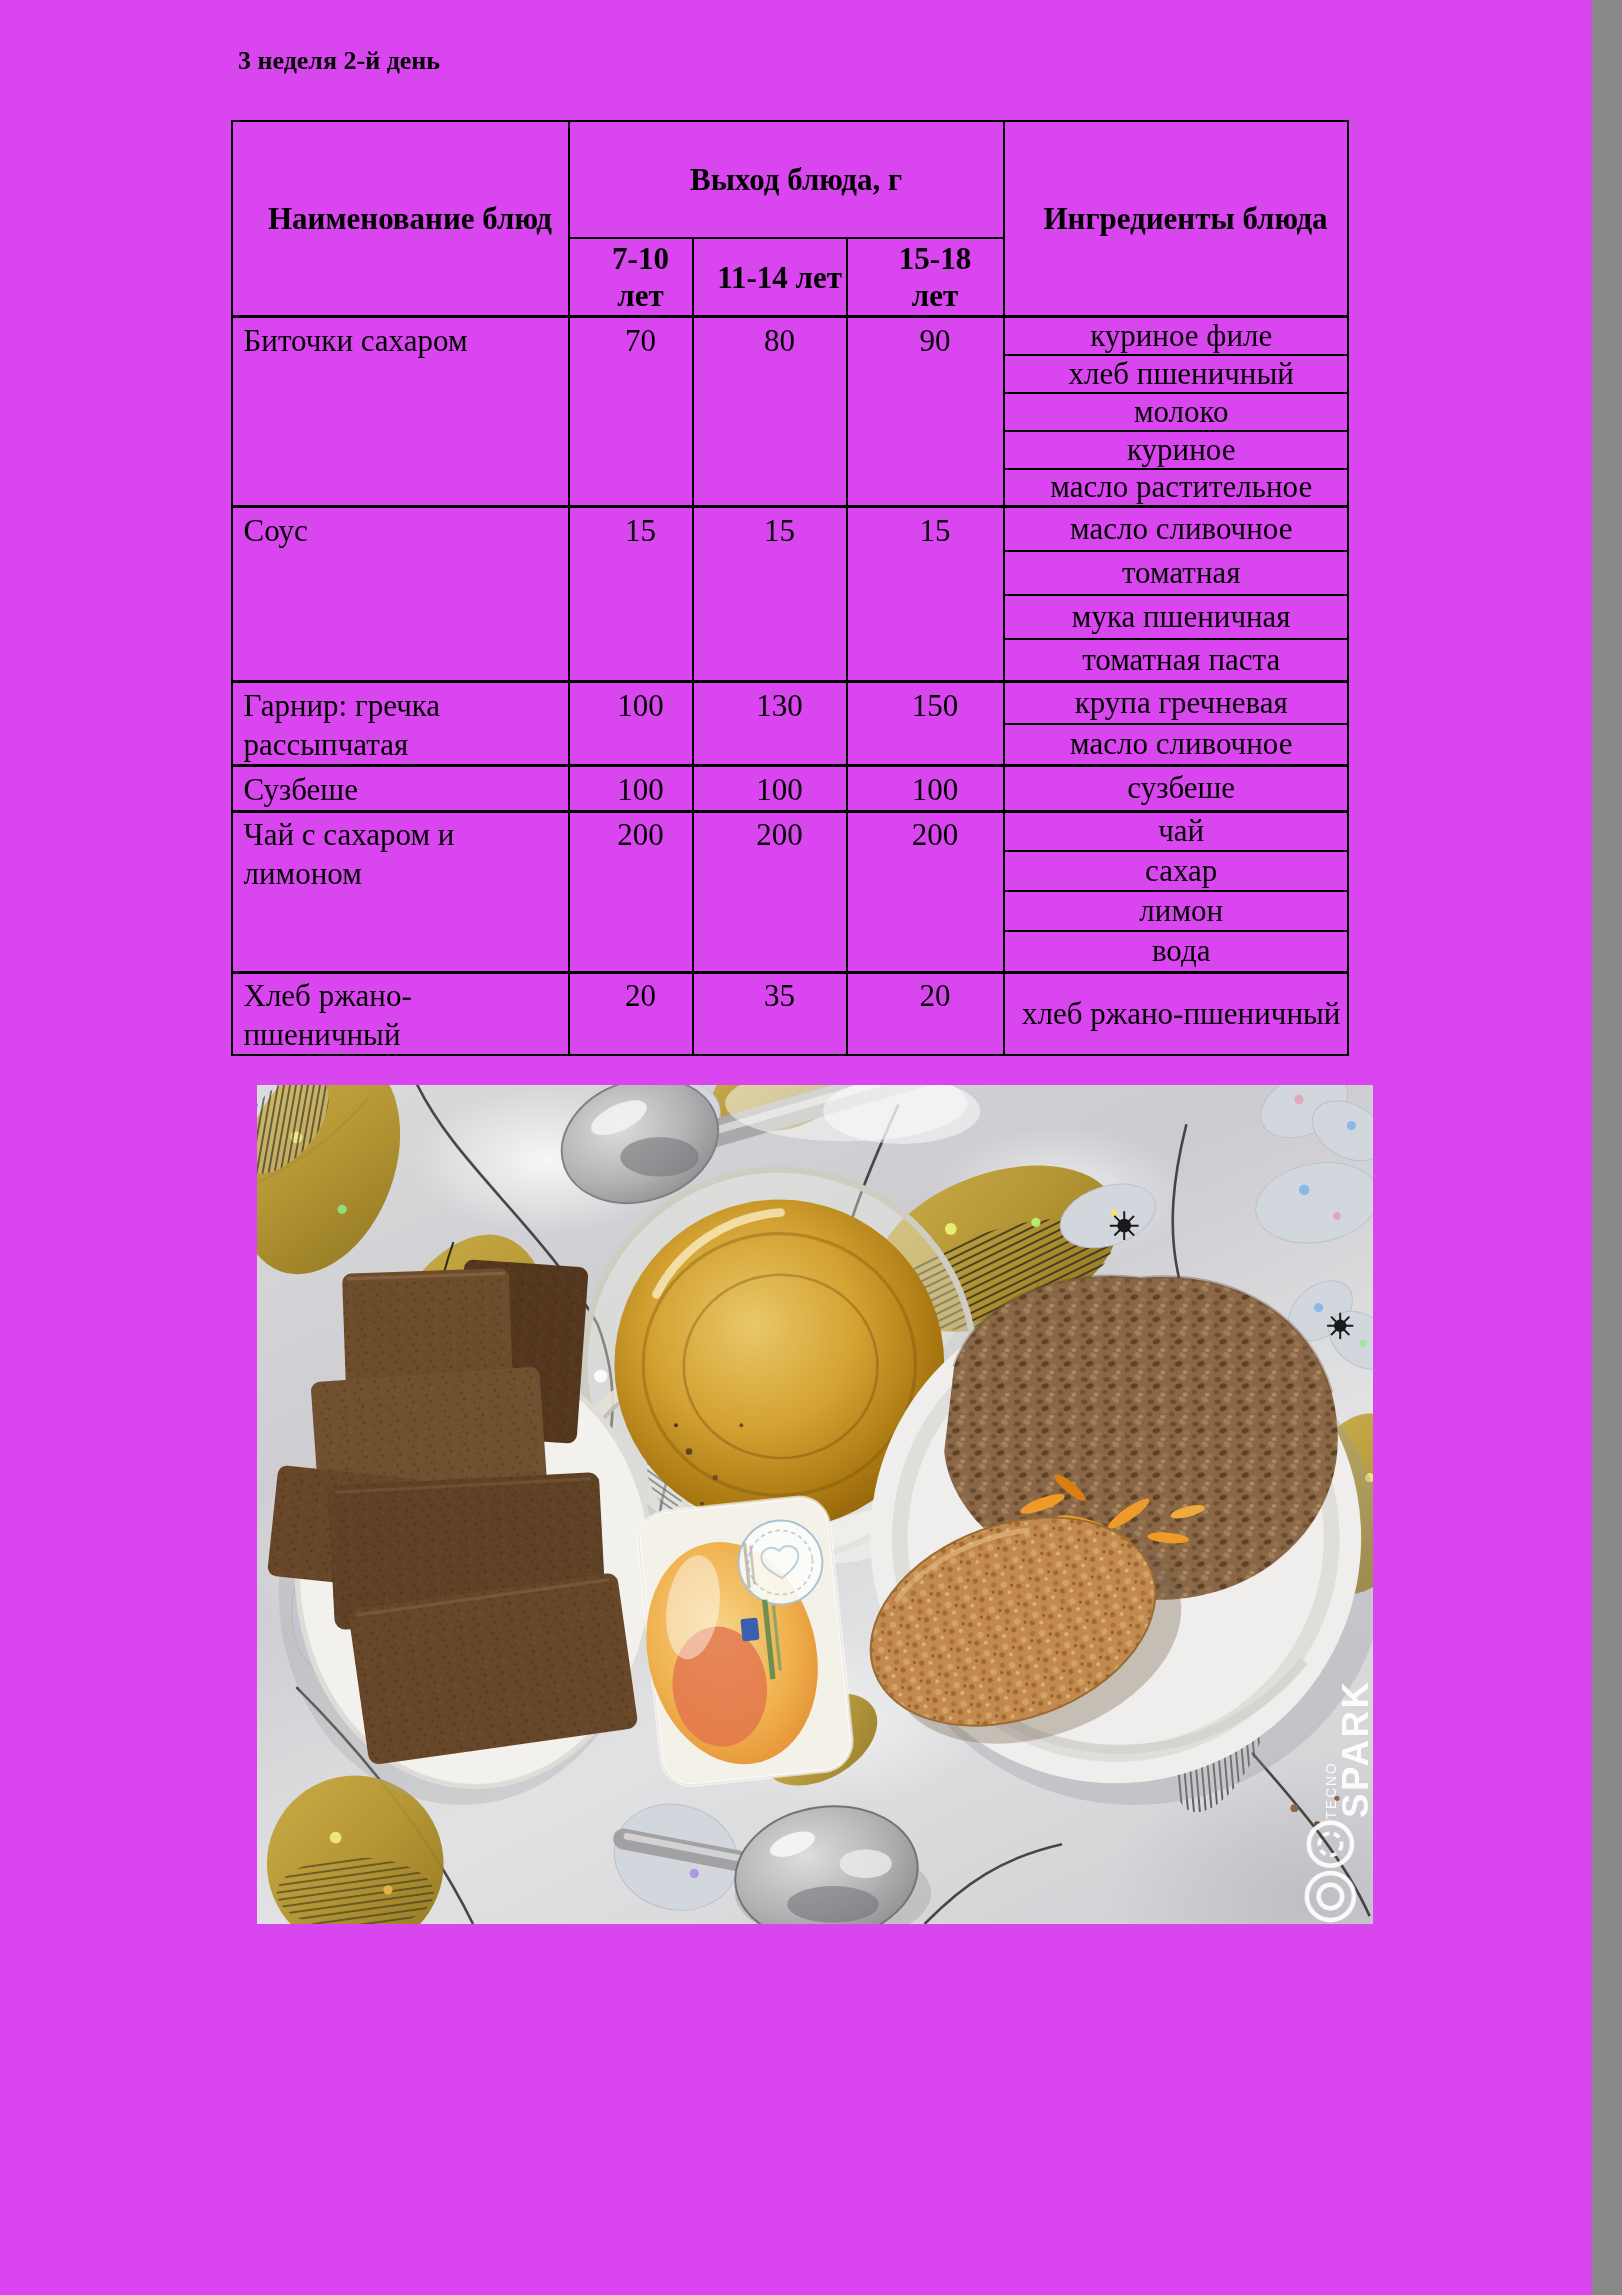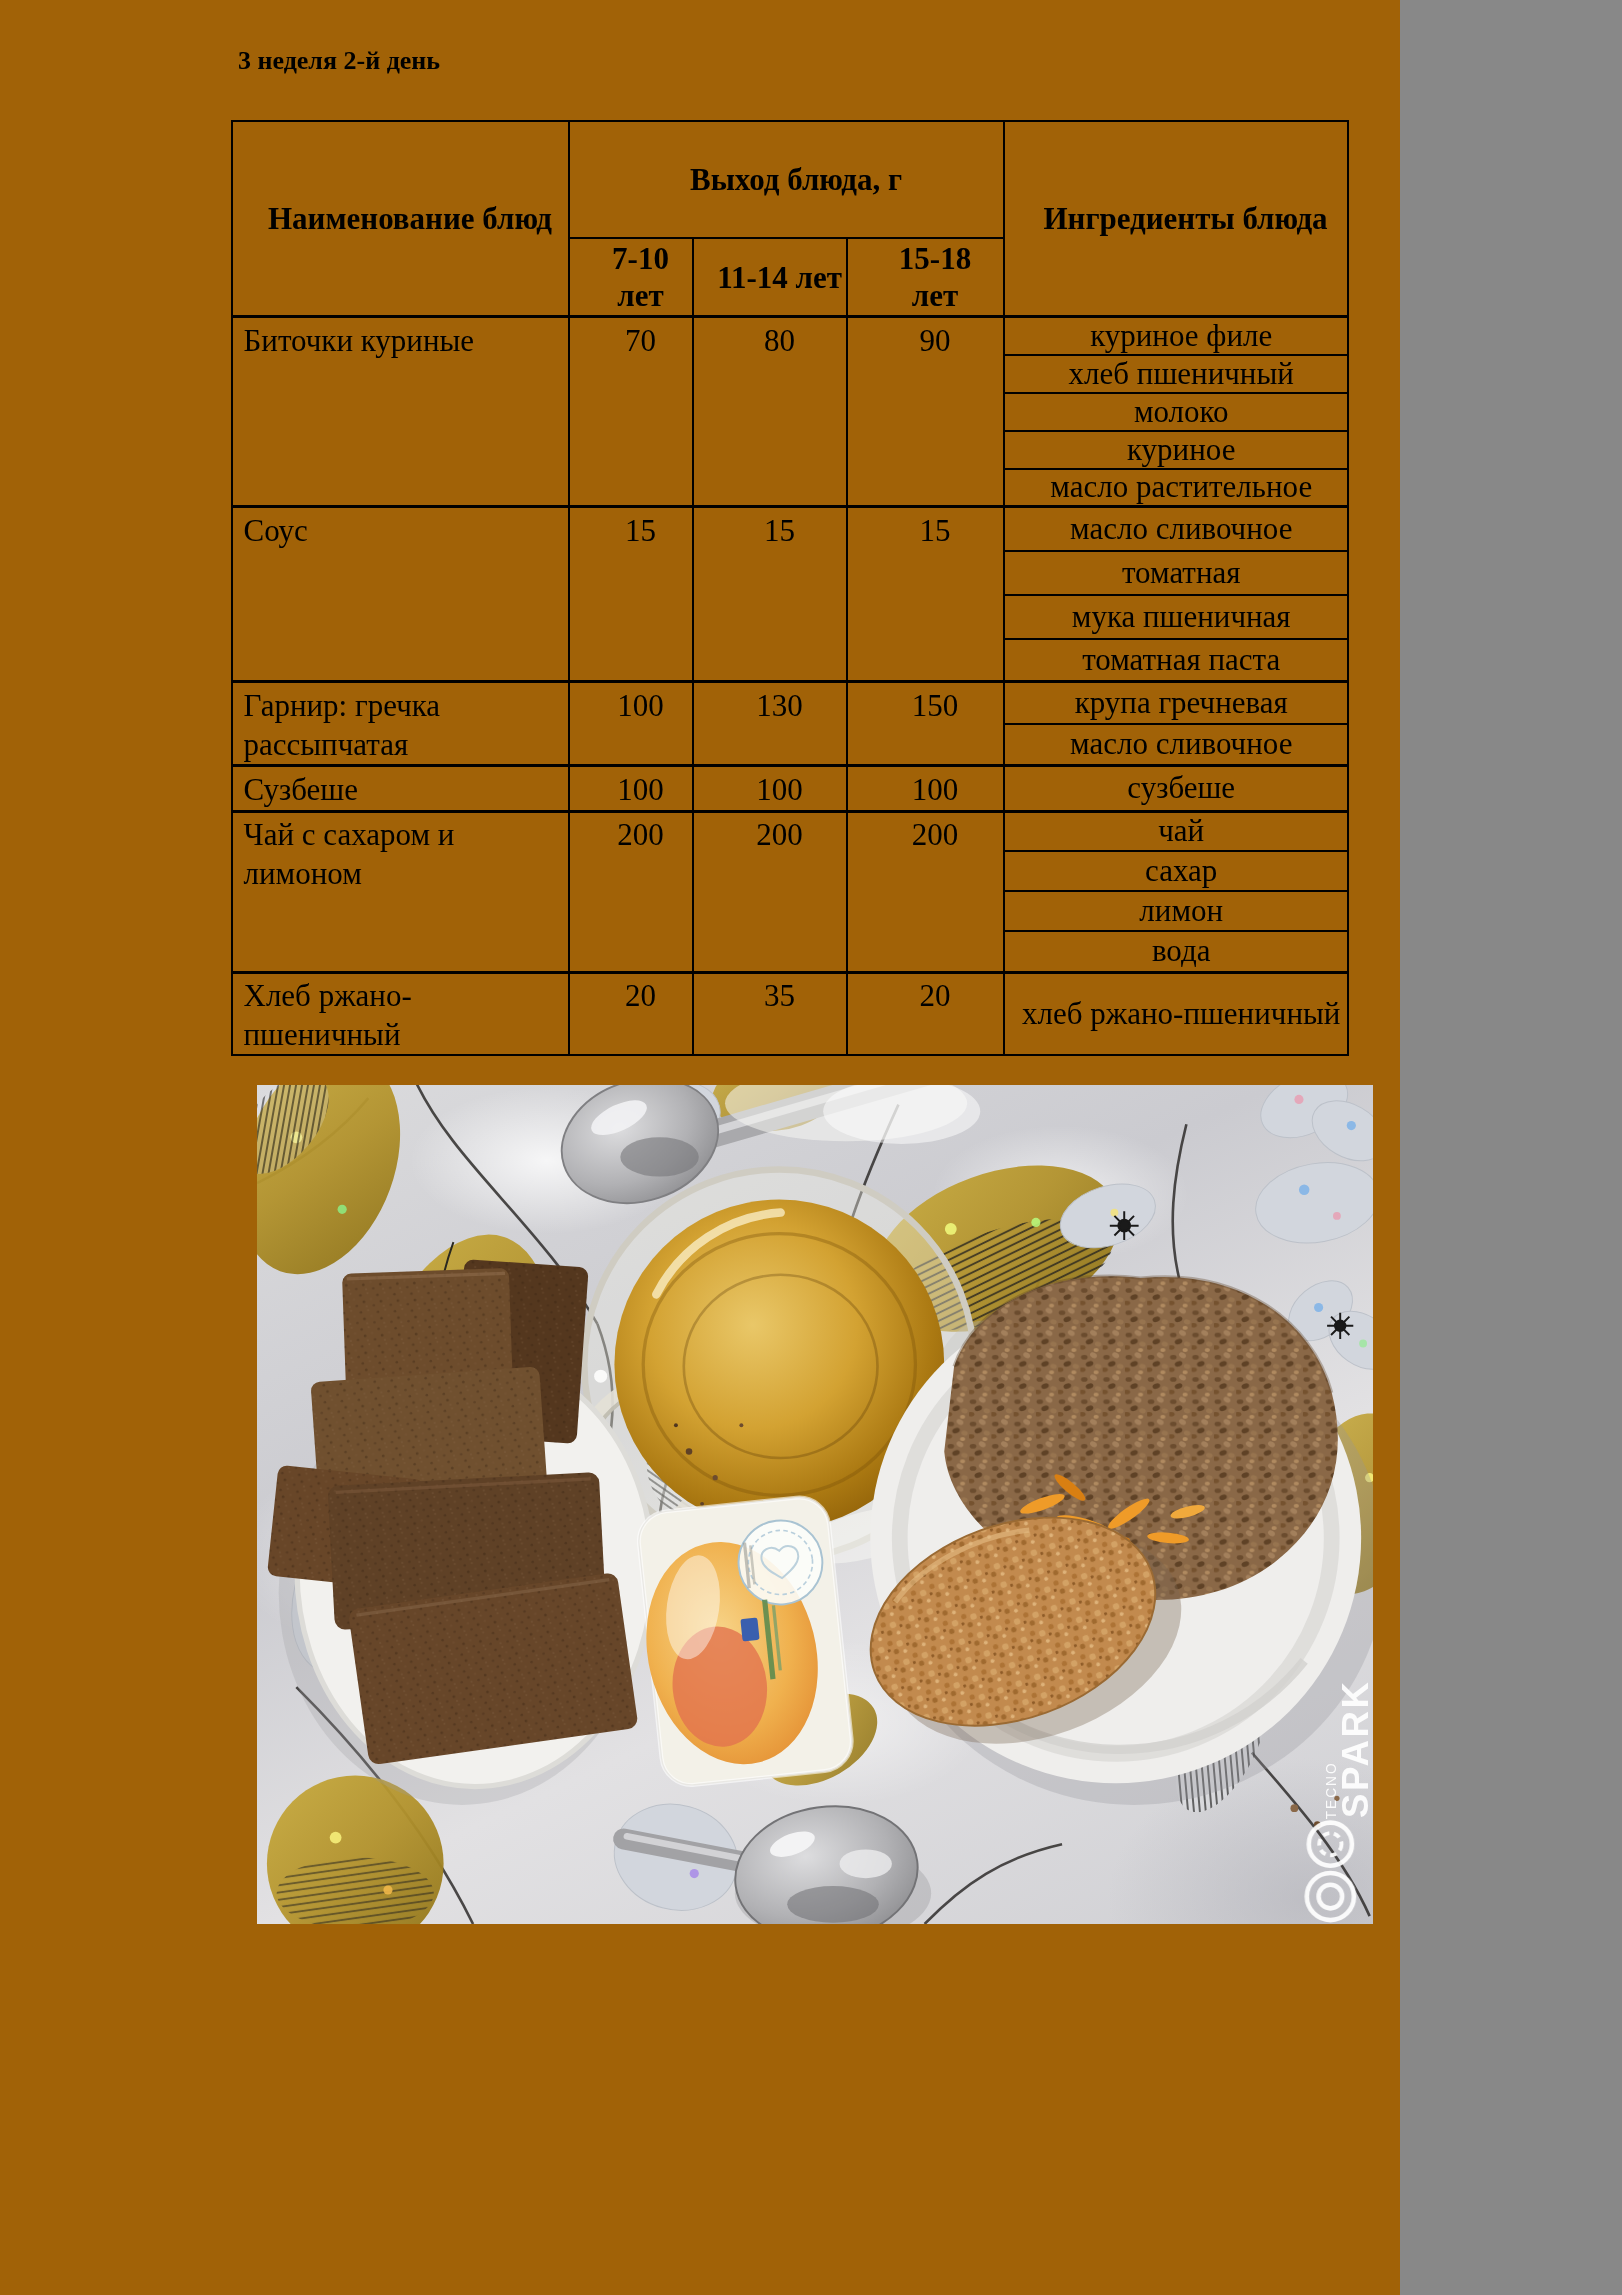--- a/index.html
+++ b/index.html
@@ -1,16 +1,16 @@
 <!DOCTYPE html>
 <html style="font-size:10.5px"><head>
 <meta charset="utf-8">
 <style>
   html,body{margin:0;padding:0;background:#888;}
-  .page{position:relative;width:1400px;height:2295px;background:#a16207;overflow:hidden;
+  .page{position:relative;width:1592px;height:2295px;background:#d946ef;overflow:hidden;
         font-family:"Liberation Serif", serif;color:#000;}
   .title{position:absolute;left:238px;top:46px;font-size:26px;font-weight:bold;white-space:nowrap;}
   table.menu{position:absolute;left:231px;top:120px;width:1116px;border-collapse:collapse;
              table-layout:fixed;border:2.6px solid #000;font-size:31px;}
   td,th{border:2px solid #000;overflow:hidden;padding-left:20px;}
   th{font-weight:bold;text-align:center;vertical-align:middle;line-height:37px;}
   th.bb, td.bb{border-bottom-width:3.3px;}
   tr.grp td{border-top-width:3.3px;}
   td.dish{vertical-align:top;text-align:left;padding:2.6px 5.2px 0 10.5px;line-height:39px;}
   td.num{vertical-align:top;text-align:center;padding-top:2.6px;line-height:39px;}
@@ -54,21 +54,21 @@
         <th class="age bb">7-10
 лет</th>
         <th class="age bb">11-14 лет</th>
         <th class="age bb">15-18
 лет</th>
       </tr>
     </thead>
     <tbody>
 
       <tr class="h58">
-        <td class="dish" rowspan="5">Биточки куриные</td>
+        <td class="dish" rowspan="5">Биточки сахаром</td>
         <td class="num" rowspan="5">70</td>
         <td class="num" rowspan="5">80</td>
         <td class="num" rowspan="5">90</td>
         <td class="ing">куриное филе</td>
       </tr>
       <tr class="h58">
           <td class="ing">хлеб пшеничный</td>
         </tr>
       <tr class="h58">
           <td class="ing">молоко</td>

